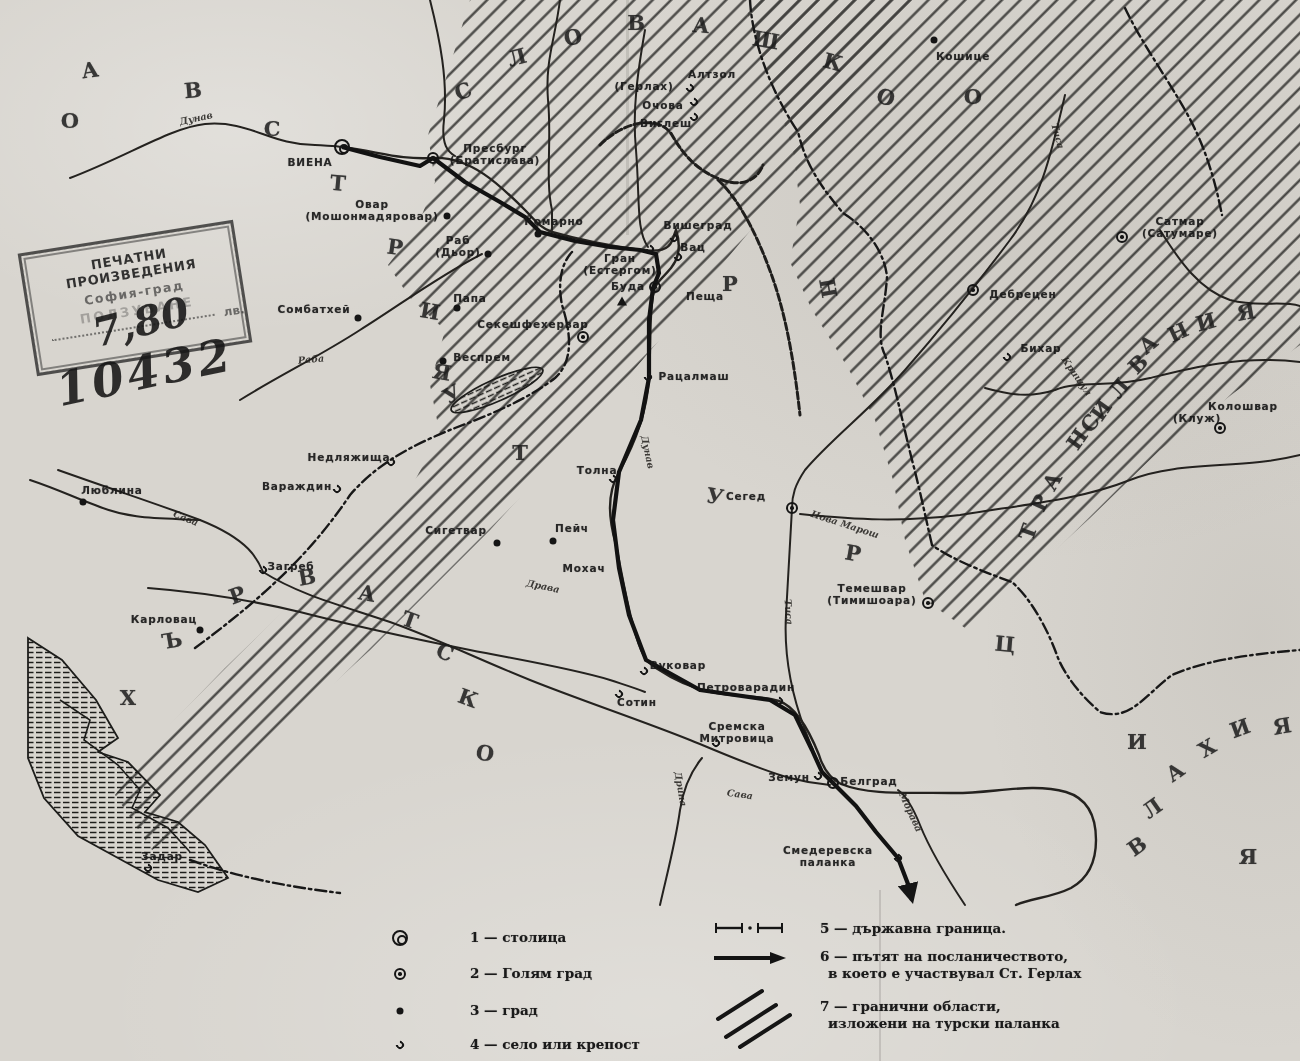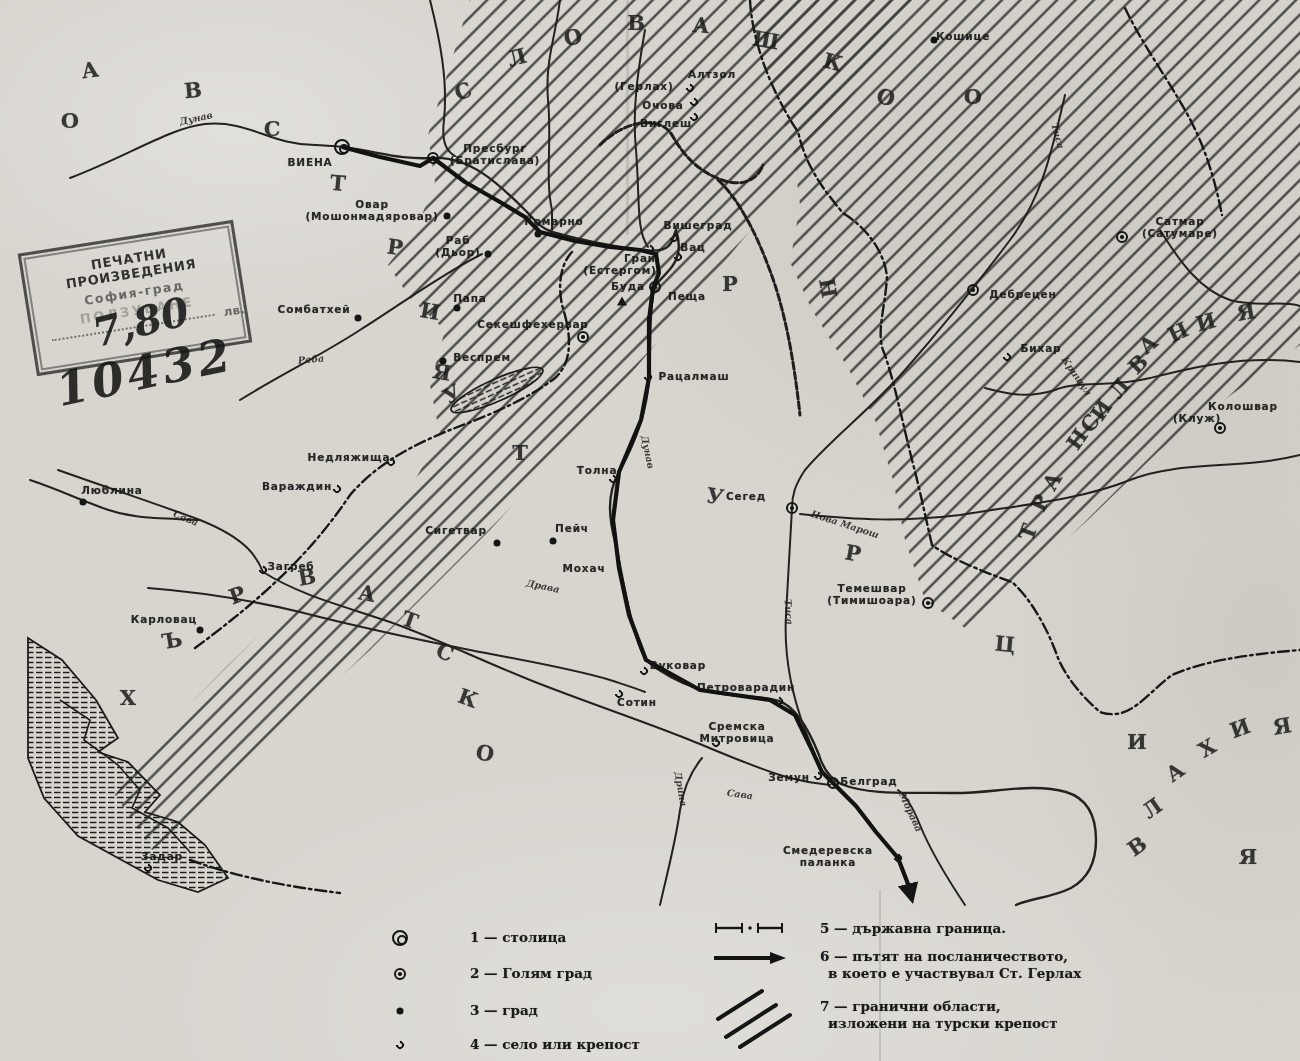--- a/index.html
+++ b/index.html
@@ -146,30 +146,30 @@
       <div class="city-label" style="left: 495px; top: 160.5px;">(Братислава)</div>
       <span class="sym sym-town" style="left: 447px; top: 216px;"></span>
       <div class="city-label" style="left: 372px; top: 205px;">Овар</div>
       <div class="city-label" style="left: 372px; top: 216.5px;">(Мошонмадяровар)</div>
       <span class="sym sym-town" style="left: 488px; top: 254px;"></span>
       <div class="city-label" style="left: 458px; top: 241px;">Раб</div>
       <div class="city-label" style="left: 458px; top: 252.5px;">(Дьор)</div>
       <span class="sym sym-town" style="left: 538px; top: 234px;"></span>
       <div class="city-label" style="left: 554px; top: 222px;">Комарно</div>
       <span class="sym sym-village" style="left: 650px; top: 249px;"></span>
-      <div class="city-label" style="left: 620px; top: 259px; margin-left: 20px;">Гран</div>
+      <div class="city-label" style="left: 620px; top: 259px;">Гран</div>
       <div class="city-label" style="left: 620px; top: 270.5px;">(Естергом)</div>
       <span class="sym sym-village" style="left: 674px; top: 238px;"></span>
       <div class="city-label" style="left: 698px; top: 226px;">Вишеград</div>
       <span class="sym sym-village" style="left: 678px; top: 257px;"></span>
       <div class="city-label" style="left: 693px; top: 248px;">Вац</div>
       <span class="sym sym-big" style="left: 655px; top: 287px;"></span>
       <div class="city-label" style="left: 628px; top: 287px;">Буда</div>
       <span class="sym sym-triangle" style="left: 622px; top: 301px;"></span>
-      <div class="city-label" style="left: 687px; top: 297px;">Пеща</div>
+      <div class="city-label" style="left: 687px; top: 297px; padding-left: 36px;">Пеща</div>
       <span class="sym sym-big" style="left: 583px; top: 337px;"></span>
       <div class="city-label" style="left: 533px; top: 325px;">Секешфехервар</div>
       <span class="sym sym-town" style="left: 358px; top: 318px;"></span>
       <div class="city-label" style="left: 314px; top: 310px;">Сомбатхей</div>
       <span class="sym sym-town" style="left: 457px; top: 308px;"></span>
       <div class="city-label" style="left: 470px; top: 299px;">Папа</div>
       <span class="sym sym-town" style="left: 443px; top: 361px;"></span>
       <div class="city-label" style="left: 482px; top: 358px;">Веспрем</div>
       <span class="sym sym-village" style="left: 648px; top: 377px;"></span>
       <div class="city-label" style="left: 694px; top: 377px;">Рацалмаш</div>
@@ -205,21 +205,21 @@
       <div class="city-label" style="left: 349px; top: 458px;">Недляжища</div>
       <span class="sym sym-village" style="left: 337px; top: 489px;"></span>
       <div class="city-label" style="left: 297px; top: 487px; text-align: right;">Вараждин</div>
       <span class="sym sym-town" style="left: 83px; top: 502px;"></span>
       <div class="city-label" style="left: 112px; top: 491px;">Люблина</div>
       <span class="sym sym-village" style="left: 263px; top: 570px;"></span>
       <div class="city-label" style="left: 291px; top: 567px;">Загреб</div>
       <span class="sym sym-town" style="left: 200px; top: 630px;"></span>
       <div class="city-label" style="left: 164px; top: 620px; text-align: right;">Карловац</div>
       <span class="sym sym-town" style="left: 934px; top: 40px;"></span>
-      <div class="city-label" style="left: 963px; top: 37px;">Кошице</div>
+      <div class="city-label" style="left: 963px; top: 57px;">Кошице</div>
       <span class="sym sym-village" style="left: 690px; top: 88px;"></span>
       <div class="city-label" style="left: 668px; top: 75px; margin-left: 44px;">Алтзол</div>
       <div class="city-label" style="left: 644px; top: 86.5px;">(Герлах)</div>
       <span class="sym sym-village" style="left: 694px; top: 102px;"></span>
       <div class="city-label" style="left: 663px; top: 106px;">Очова</div>
       <span class="sym sym-village" style="left: 694px; top: 117px;"></span>
       <div class="city-label" style="left: 666px; top: 124px;">Виглеш</div>
       <span class="sym sym-big" style="left: 973px; top: 290px;"></span>
       <div class="city-label" style="left: 1023px; top: 295px;">Дебрецен</div>
       <span class="sym sym-village" style="left: 1007px; top: 357px;"></span>
@@ -334,15 +334,15 @@
           <path d="M58,1 L74,7 L58,13 Z" fill="#131313"></path>
         </svg></div>
       <div class="legend-text" style="left: 820px; top: 948px;">6 — пътят на посланичеството,</div>
       <div class="legend-text" style="left: 828px; top: 965px;">в което е участвувал Ст. Герлах</div>
       <div class="legend-sym" style="left: 712px; top: 985px;"><svg width="92" height="64" viewBox="0 0 92 64">
           <line x1="6" y1="34" x2="50" y2="6" stroke="#151515" stroke-width="4" stroke-linecap="round"></line>
           <line x1="14" y1="52" x2="64" y2="20" stroke="#151515" stroke-width="4" stroke-linecap="round"></line>
           <line x1="28" y1="62" x2="78" y2="30" stroke="#151515" stroke-width="4" stroke-linecap="round"></line>
         </svg></div>
       <div class="legend-text" style="left: 820px; top: 998px;">7 — гранични области,</div>
-      <div class="legend-text" style="left: 828px; top: 1015px;">изложени на турски крепост</div>
+      <div class="legend-text" style="left: 828px; top: 1015px;">изложени на турски паланка</div>
     </div>
 </div>
 
 </body></html>

